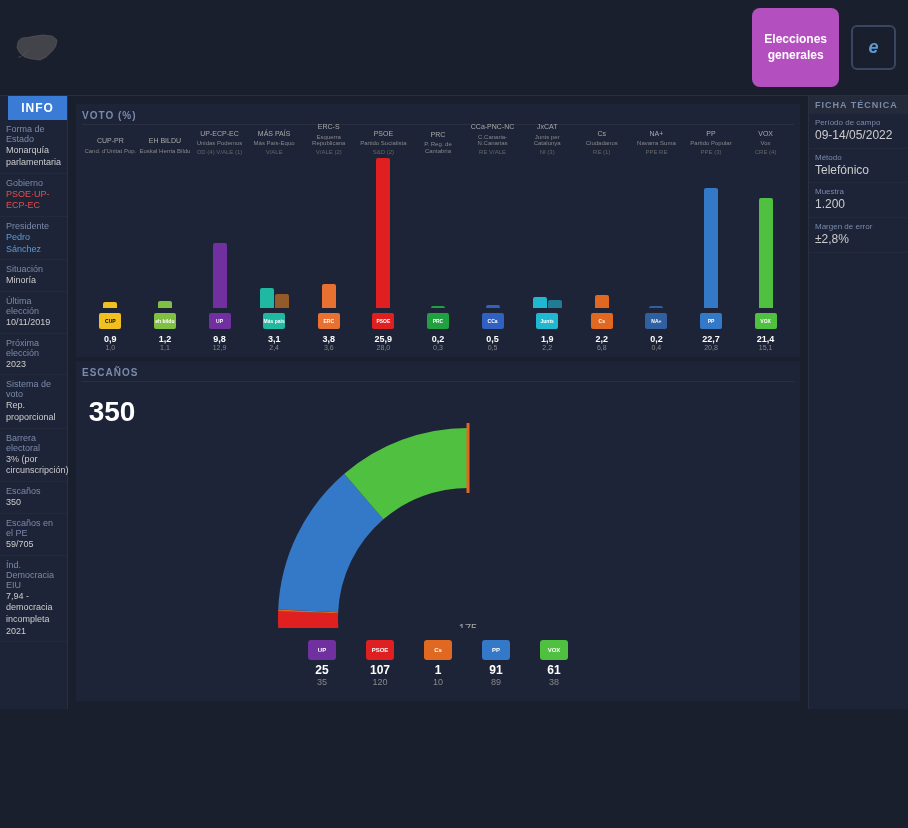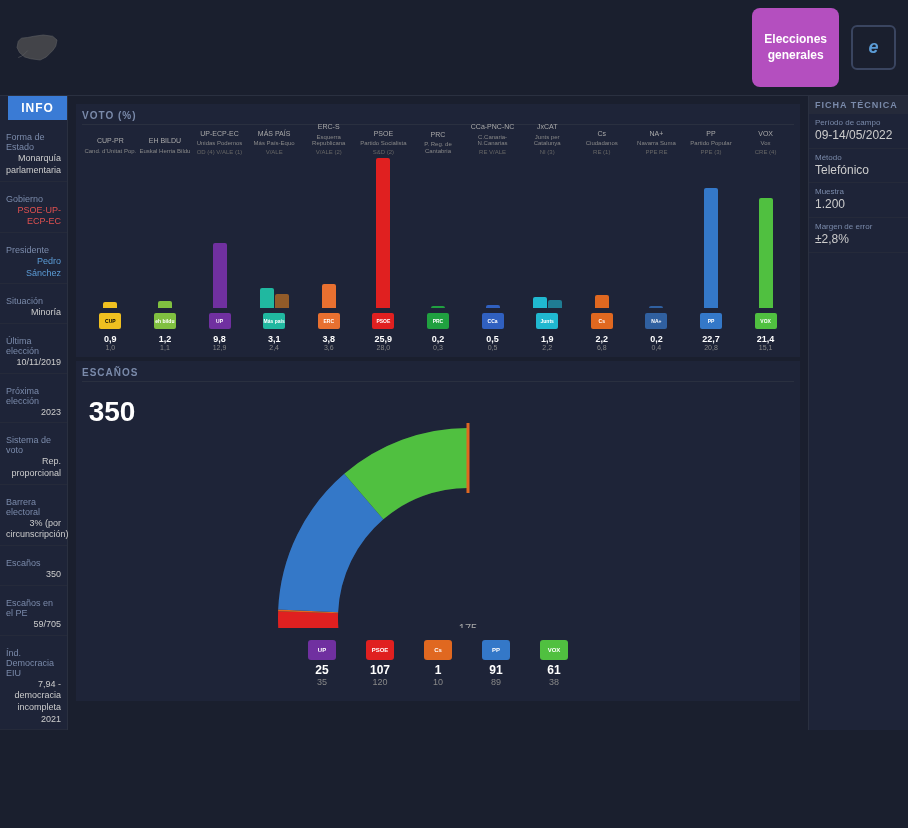--- a/index.html
+++ b/index.html
@@ -83,32 +83,30 @@
       padding: 5px;
       font-weight: bold;
       font-size: 12px;
       cursor: pointer;
       letter-spacing: 1px;
       margin-left: 8px;
     }
     .sidebar-item {
       padding: 4px 6px;
       border-bottom: 1px solid #252a3a;
-      margin-top: 8px;
     }
     .sidebar-item .label {
       color: #7a8aaa;
       font-size: 9px;
       margin-bottom: 1px;
     }
     .sidebar-item .value {
       color: #ccc;
       font-size: 9px;
       line-height: 1.3;
-      text-align: right;
     }
     .sidebar-item .value.highlight {
       color: #e05050;
       font-size: 9px;
     }
     .sidebar-item .value.blue {
       color: #5b9bd5;
       font-size: 9px;
     }
 

